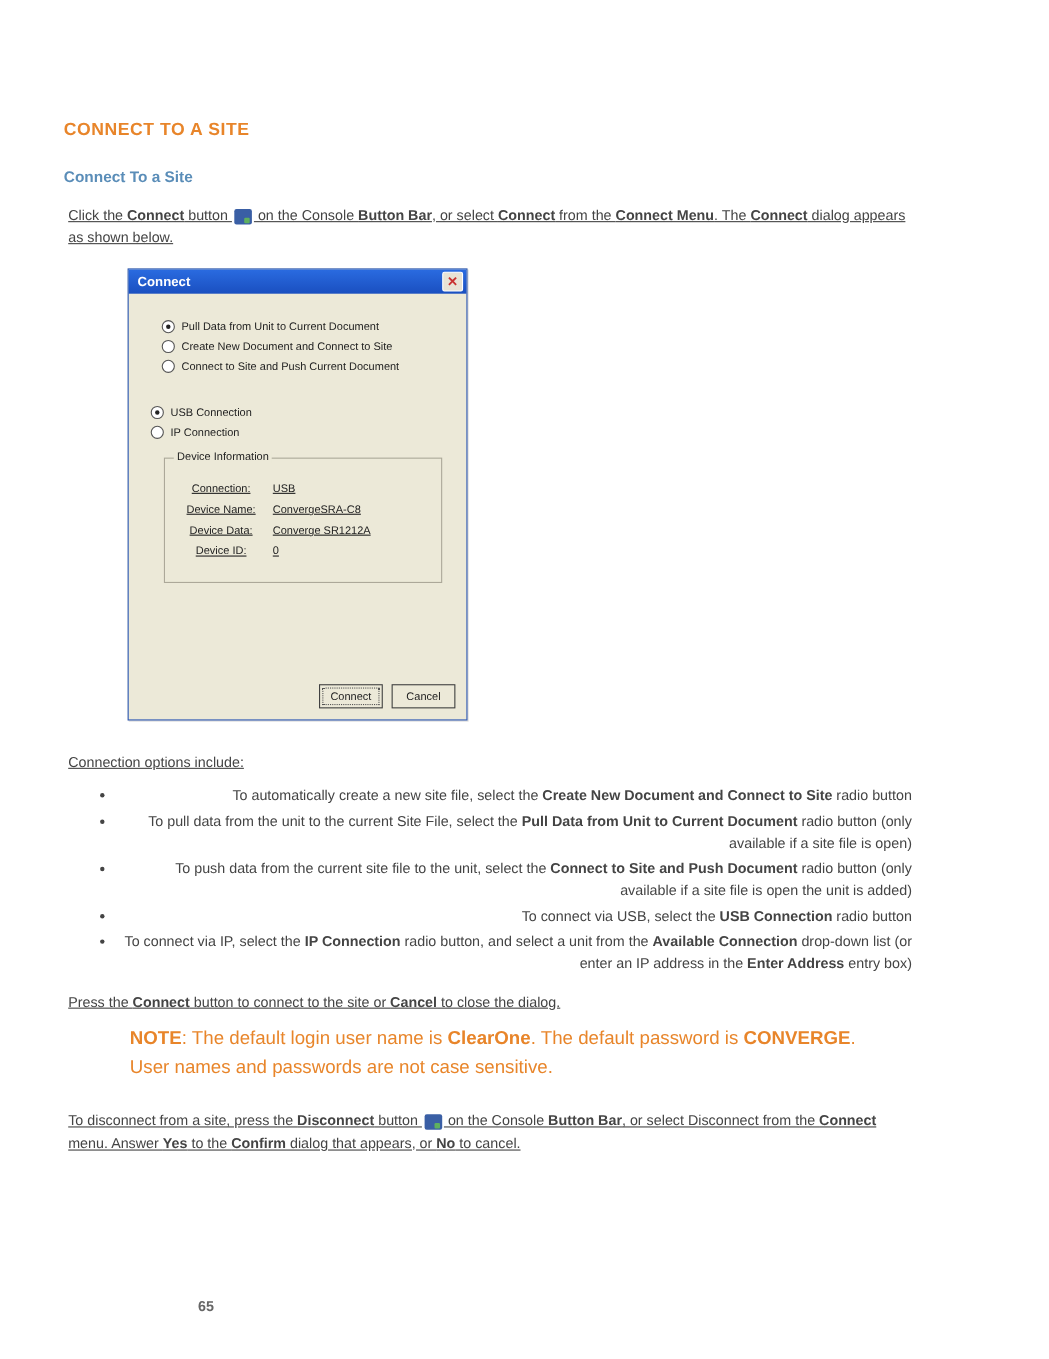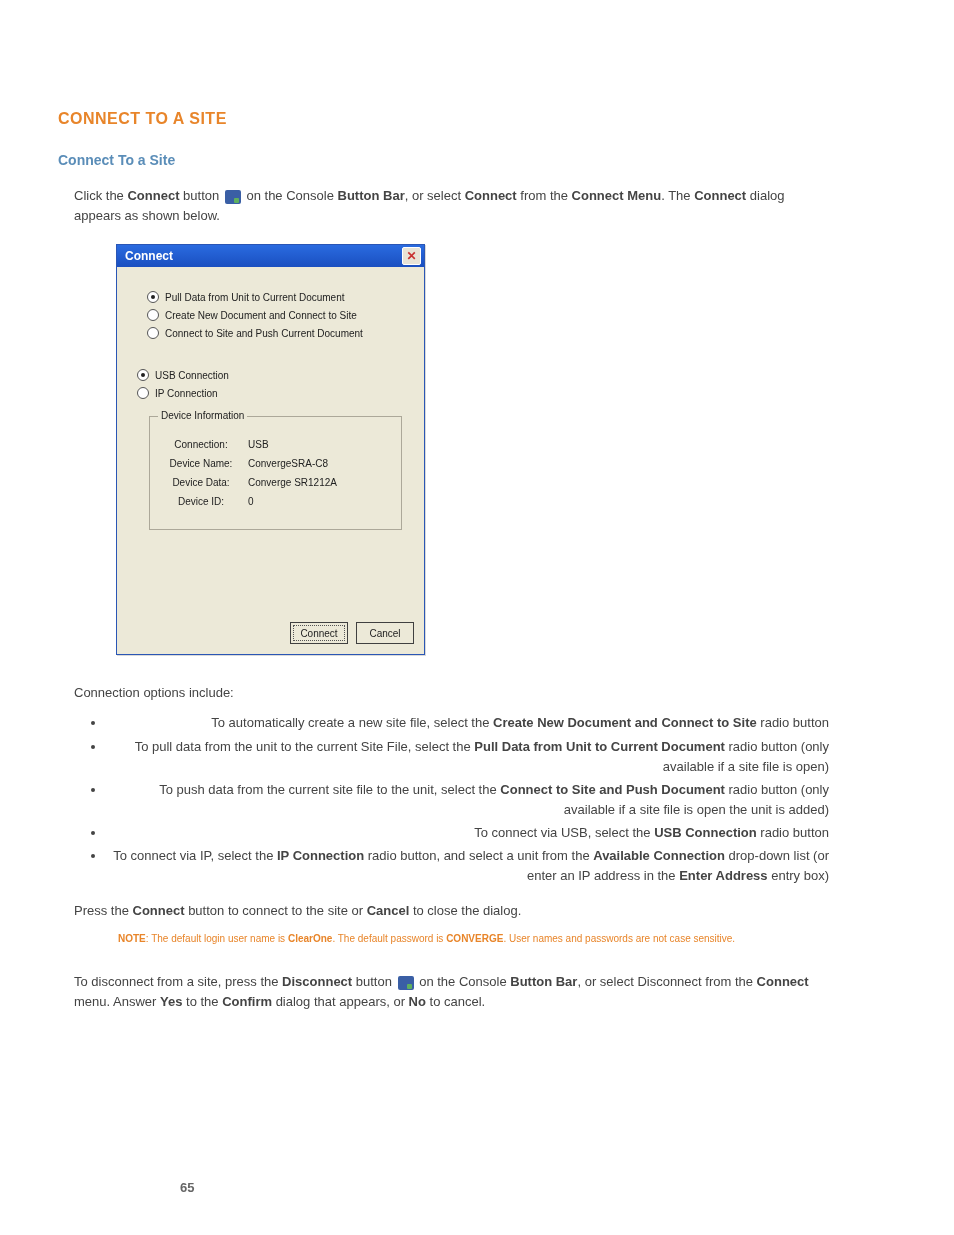--- a/index.html
+++ b/index.html
@@ -26,21 +26,22 @@
   h2.blue {
     color: #5a8db8;
     font-size: 14px;
     font-weight: bold;
     margin: 0 0 18px 0;
   }
   p.body {
     font-size: 13px;
     color: #444;
     line-height: 1.55;
-    margin: 0 0 10px 16px;
+    margin: 0 0 10px 4px;
+    text-decoration: underline;
   }
   .bold { font-weight: bold; }
   .icon-inline {
     display: inline-block;
     width: 16px;
     height: 14px;
     background: #3a5fa5;
     vertical-align: middle;
     border-radius: 2px;
     position: relative;
@@ -60,21 +61,21 @@
     padding-left: 48px;
     font-size: 13px;
     color: #444;
     line-height: 1.55;
     text-align: right;
   }
   ul.bullets li { margin-bottom: 3px; }
   .note {
     margin: 0 0 26px 60px;
     padding-right: 50px;
-    font-size: 10px;
+    font-size: 17px;
     line-height: 1.55;
     color: #e8852a;
   }
   .note .label { font-weight: bold; }
   .pagenum {
     position: absolute;
     left: 180px;
     bottom: 40px;
     font-size: 13px;
     font-weight: bold;
@@ -145,20 +146,21 @@
     height: 4px;
     background: #222;
     border-radius: 50%;
   }
   .spacer-v { height: 18px; }
   .fieldset {
     border: 1px solid #aca899;
     margin: 17px 6px 0 16px;
     padding: 14px 10px 14px 10px;
     position: relative;
+    text-decoration: underline;
   }
   .legend {
     position: absolute;
     top: -7px;
     left: 8px;
     background: #ece9d8;
     padding: 0 3px;
     font-size: 10px;
   }
   .info-row {

